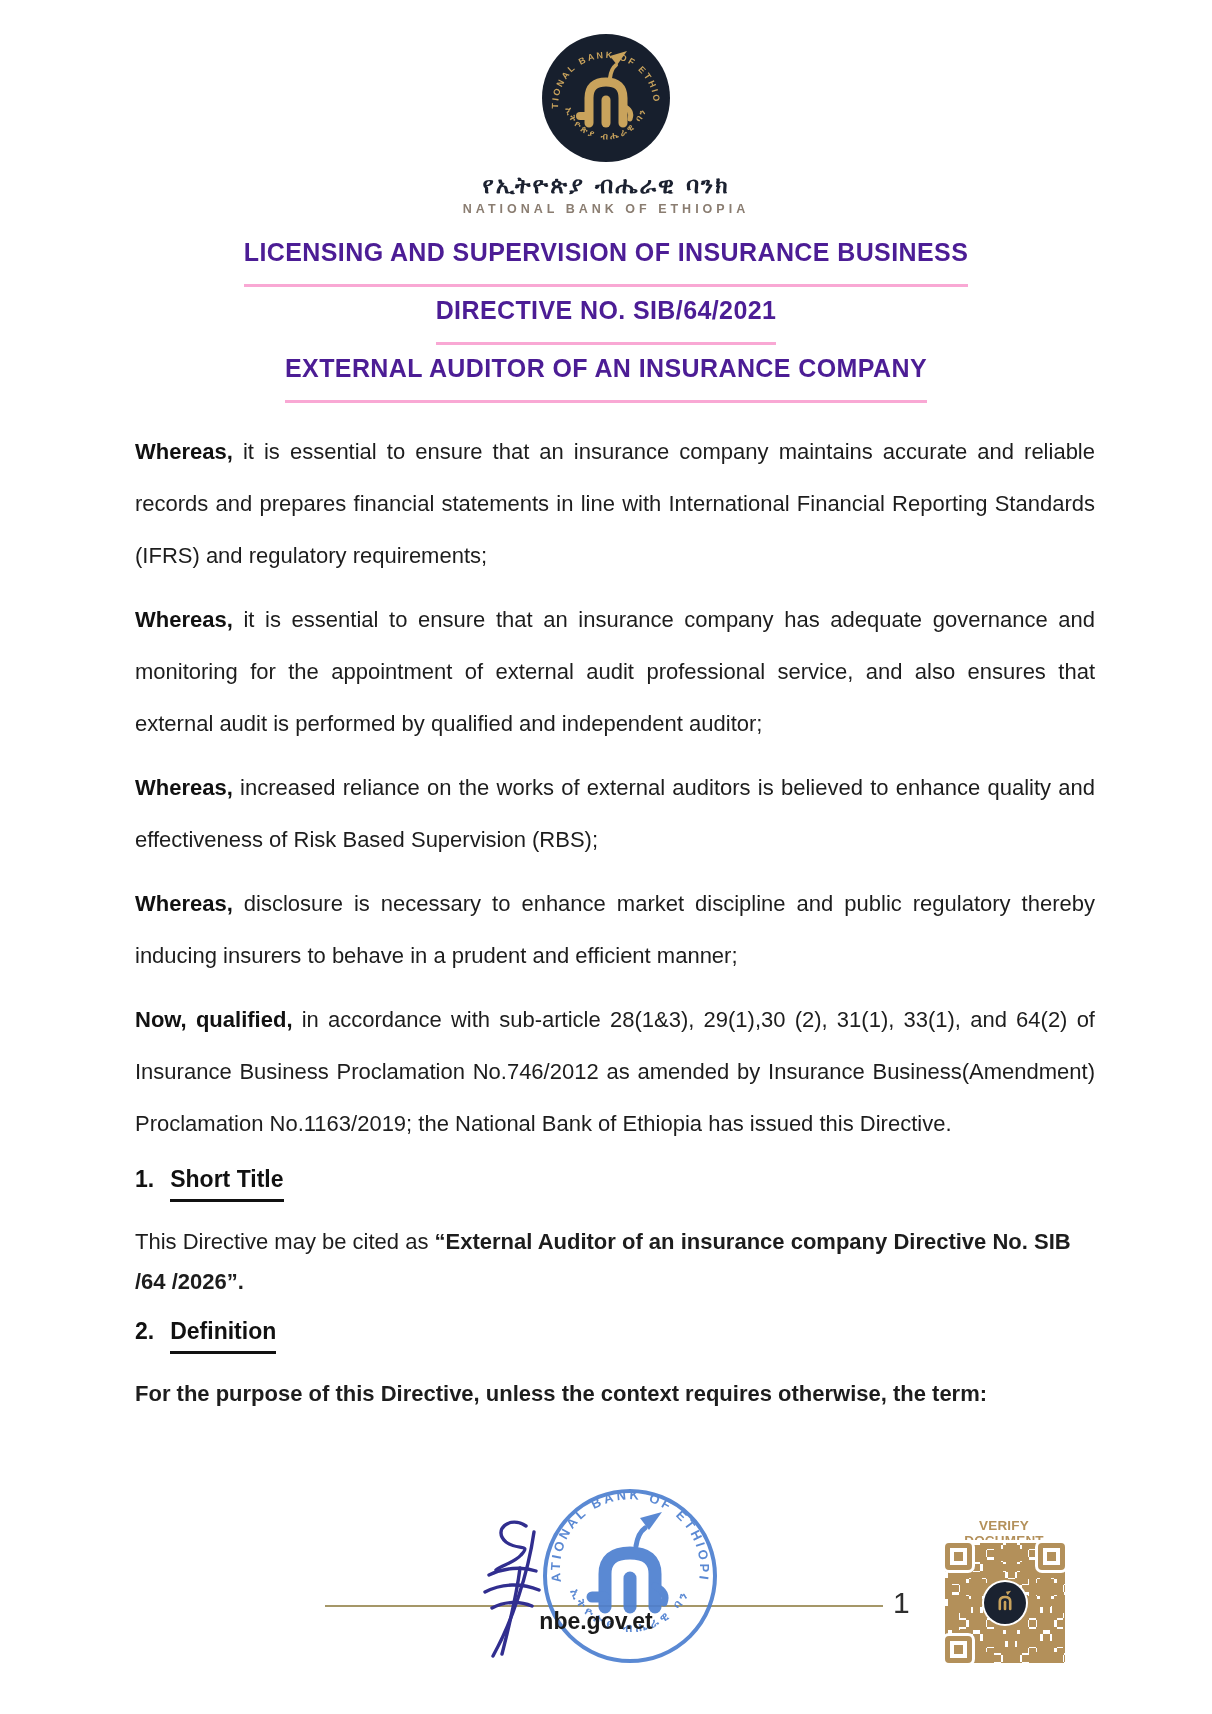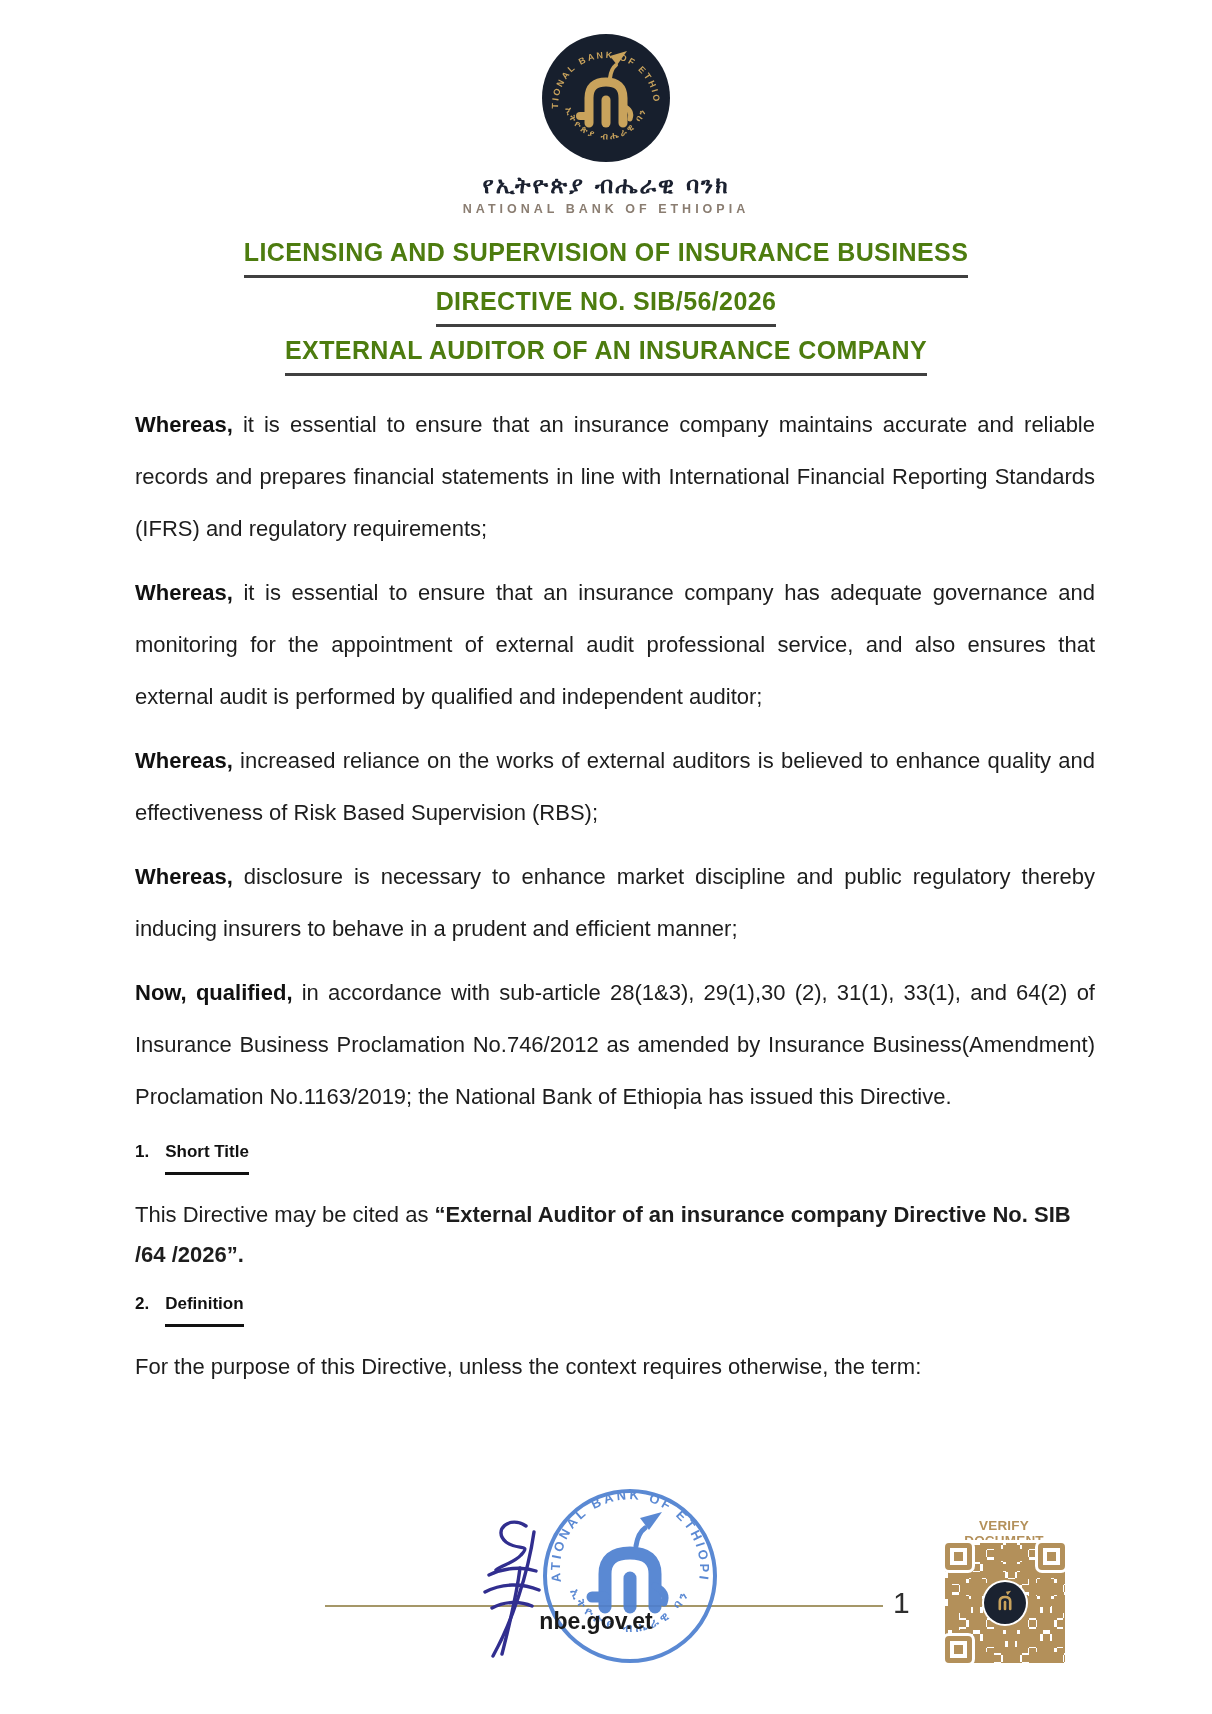--- a/index.html
+++ b/index.html
@@ -26,48 +26,48 @@
     margin-top:3px;
     font-size:12.5px; font-weight:600; color:#8a7d71; letter-spacing:4px;
   }
 
   
   .title-block { margin-top:22px; text-align:center; }
   .title-line { margin-bottom:9px; }
   .title-line > span {
     display:inline-block;
     font-size:25px; font-weight:700; letter-spacing:0.4px;
-    color:#4d7c0f;
-    border-bottom:3px solid #404040;
-    padding-bottom:8px;
+    color:#4c1d95;
+    border-bottom:3px solid #f9a8d4;
+    padding-bottom:17px;
   }
 
   
   .doc { padding:14px 117px 0 135px; }
   .body-para {
     font-size:22px; line-height:52px;
     text-align:justify;
     margin-bottom:12px;
     color:#1d1d1d;
   }
   .body-para b, .lead { font-weight:700; color:#111; }
   .section-heading {
     margin-top:12px; margin-bottom:20px;
-    font-size:17px; font-weight:700; color:#111; line-height:34px;
+    font-size:23px; font-weight:700; color:#111; line-height:34px;
   }
   .section-heading .num { margin-right:16px; }
   .section-heading .st {
     display:inline-block; border-bottom:3px solid #111; padding-bottom:3px;
   }
   .cite-para {
     font-size:22px; line-height:40px; text-align:left;
     margin-bottom:6px;
   }
   .intro-para {
-    font-size:22px; line-height:40px; text-align:left;
+    font-size:22px; line-height:40px; text-align:left;font-weight:bold;
   }
 
   
   .footer-line {
     position:absolute; left:325px; top:1605px;
     width:558px; height:2px; background:#a59768; z-index:1;
   }
   .signature { position:absolute; left:462px; top:1512px; z-index:3; }
   .stamp { position:absolute; left:540px; top:1486px; z-index:2; opacity:0.92; }
   .website {
@@ -142,21 +142,21 @@
           <polygon points="68,22 85,17 75,31" fill="#c9a35c" stroke="none"></polygon>
         </g>
       </svg>
     </div>
     <div class="bank-name-am">የኢትዮጵያ ብሔራዊ ባንክ</div>
     <div class="bank-name-en">NATIONAL BANK OF ETHIOPIA</div>
   </div>
 
   <div class="title-block">
     <div class="title-line"><span>LICENSING AND SUPERVISION OF INSURANCE BUSINESS</span></div>
-    <div class="title-line"><span>DIRECTIVE NO. SIB/56/2026</span></div>
+    <div class="title-line"><span>DIRECTIVE NO. SIB/64/2021</span></div>
     <div class="title-line"><span>EXTERNAL AUDITOR OF AN INSURANCE COMPANY</span></div>
   </div>
 
   <div class="doc">
 
     <p class="body-para"><b class="lead">Whereas,</b><span> it is essential to ensure that an insurance company maintains accurate and reliable records and prepares financial statements in line with International Financial Reporting Standards (IFRS) and regulatory requirements;</span></p>
 
     <p class="body-para"><b class="lead">Whereas,</b><span> it is essential to ensure that an insurance company has adequate governance and monitoring for the appointment of external audit professional service, and also ensures that external audit is performed by qualified and independent auditor;</span></p>
 
     <p class="body-para"><b class="lead">Whereas,</b><span> increased reliance on the works of external auditors is believed to enhance quality and effectiveness of Risk Based Supervision (RBS);</span></p>

